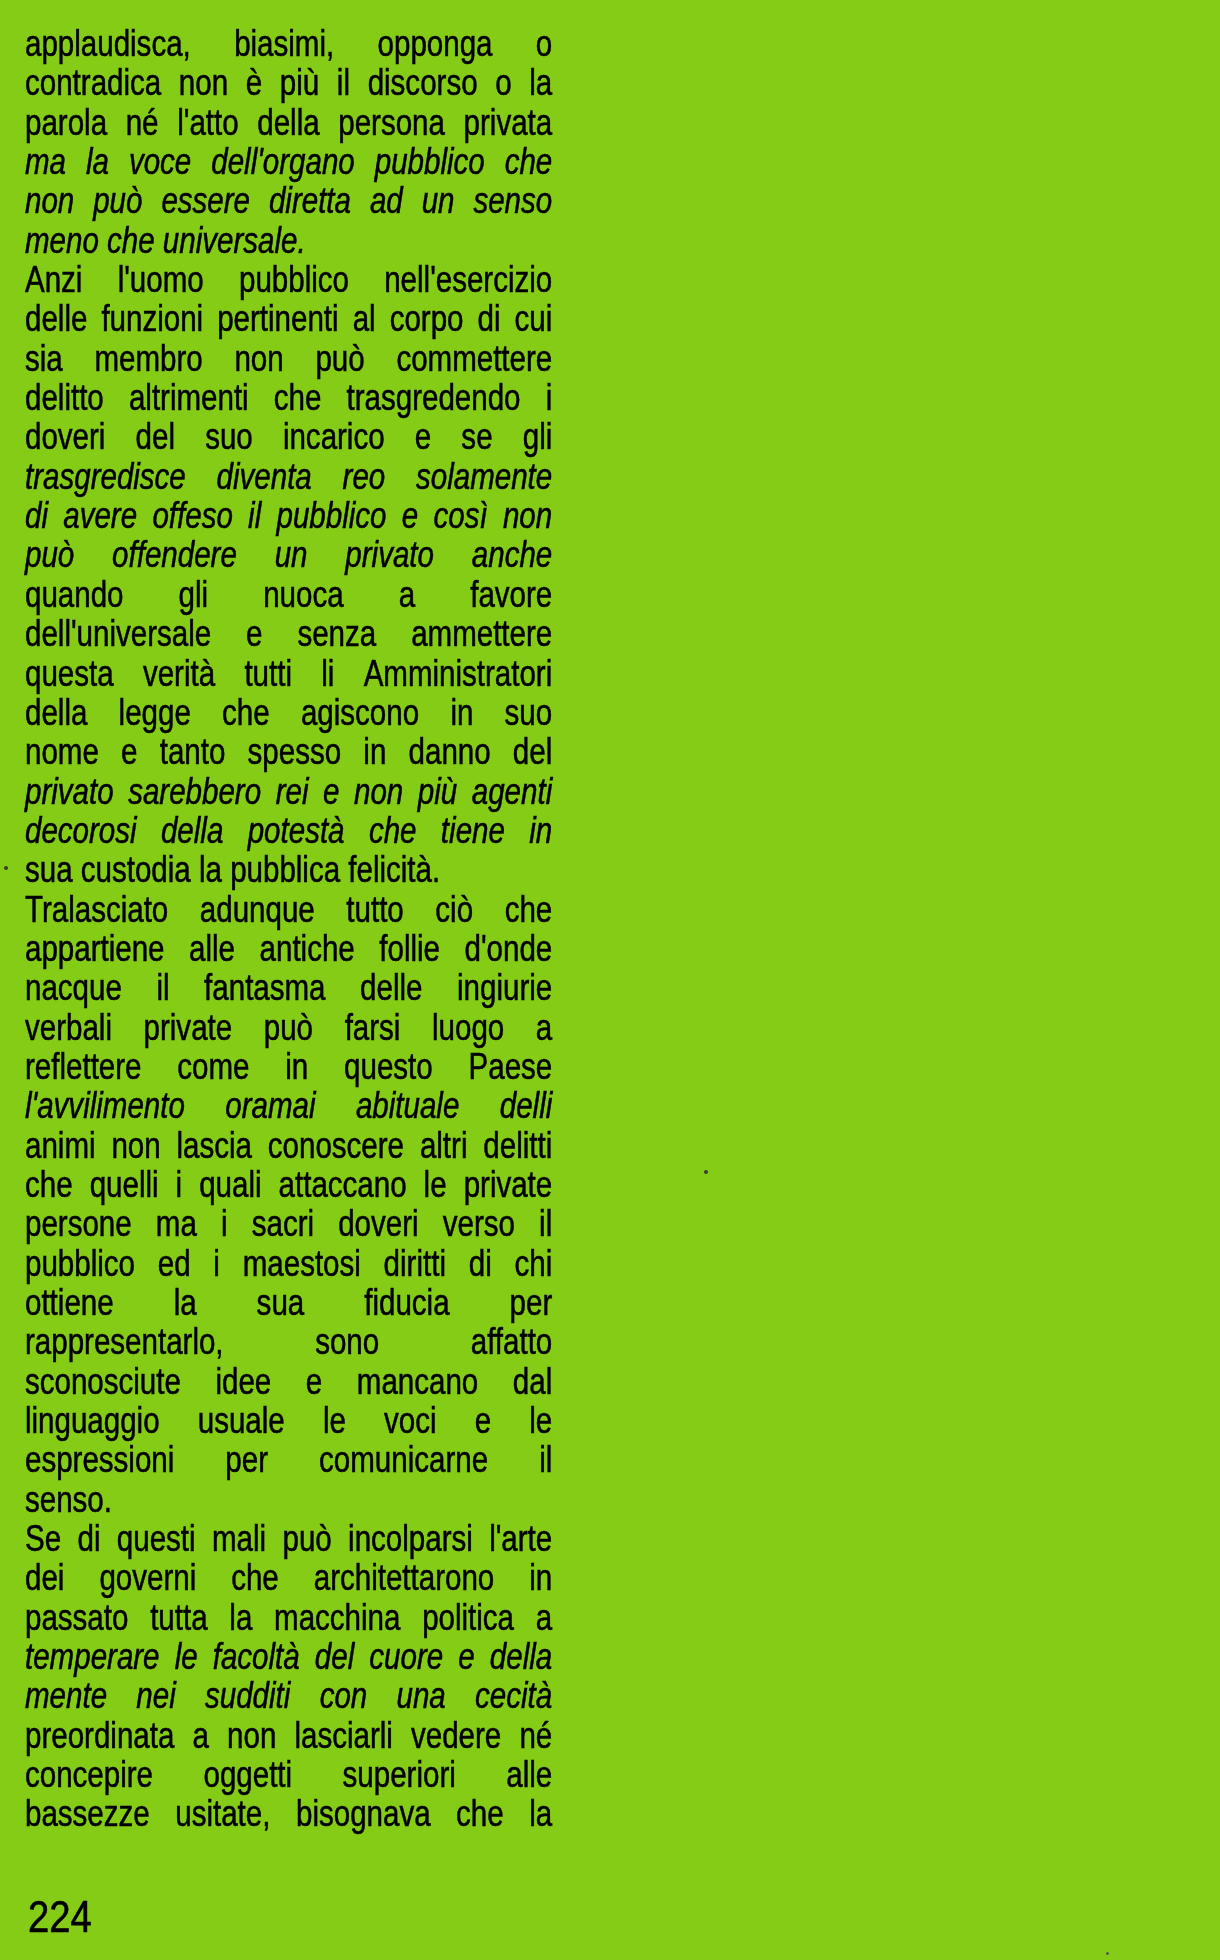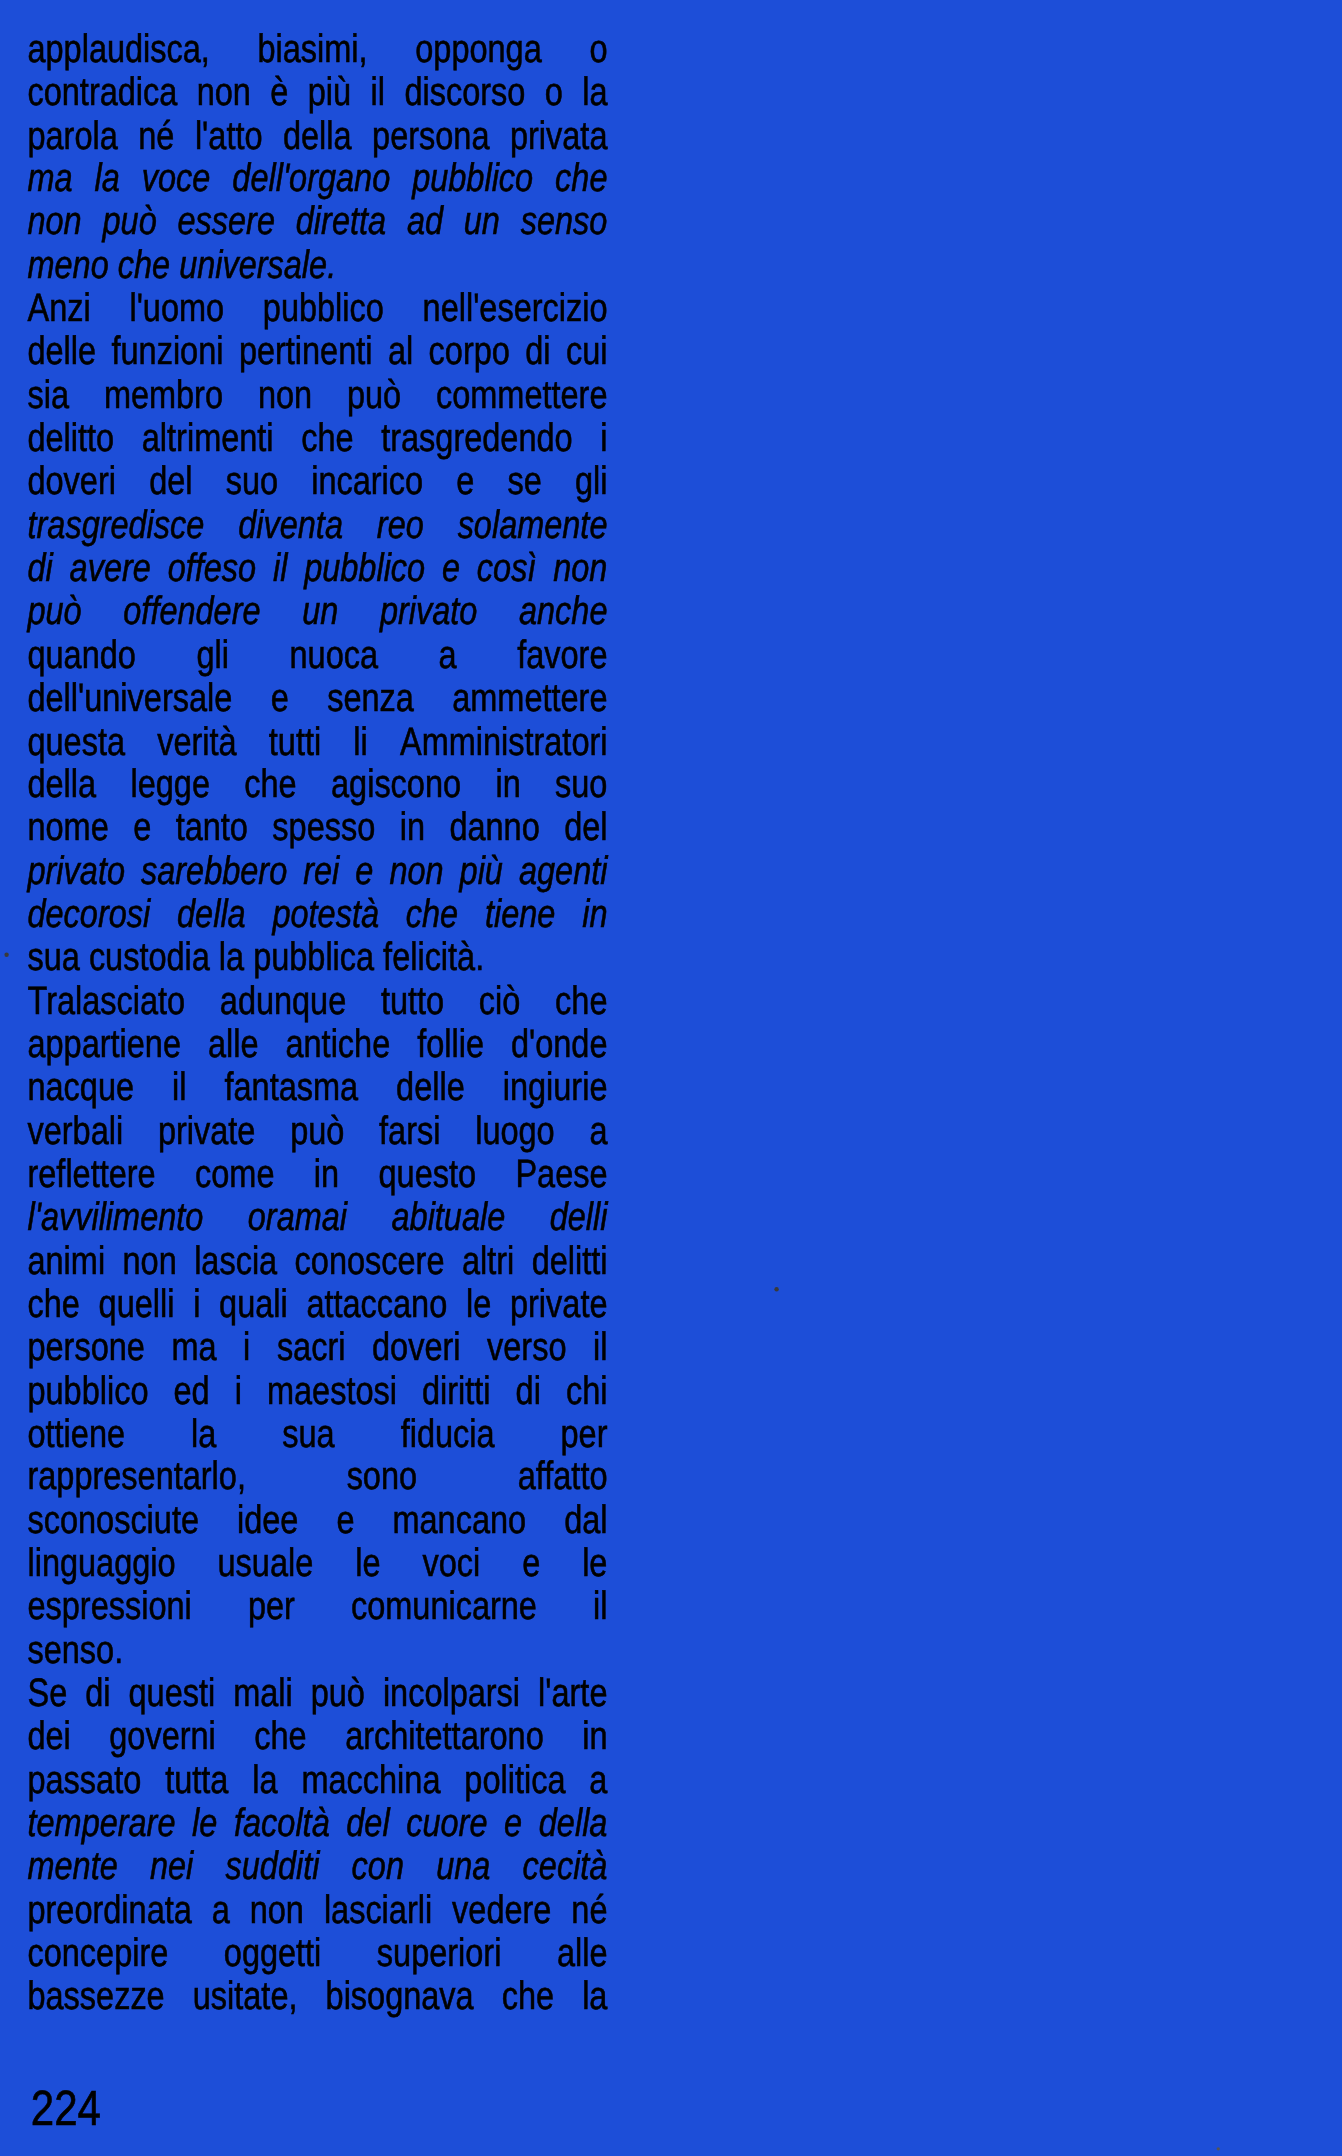--- a/index.html
+++ b/index.html
@@ -11,21 +11,21 @@
     width: 1220px;
     height: 1960px;
     position: relative;
     overflow: hidden;
     font-family: "Liberation Sans", sans-serif;
     color: #000000;
   }
   .page {
     position: absolute;
     inset: 0;
-    background: #1d4ed8;
+    background: #84cc16;
   }
   
   .text-column {
     position: absolute;
     left: 25px;
     top: 24px;
     width: 528px;
     font-size: 36px;
     line-height: 39.35px;
     color: #000000;

